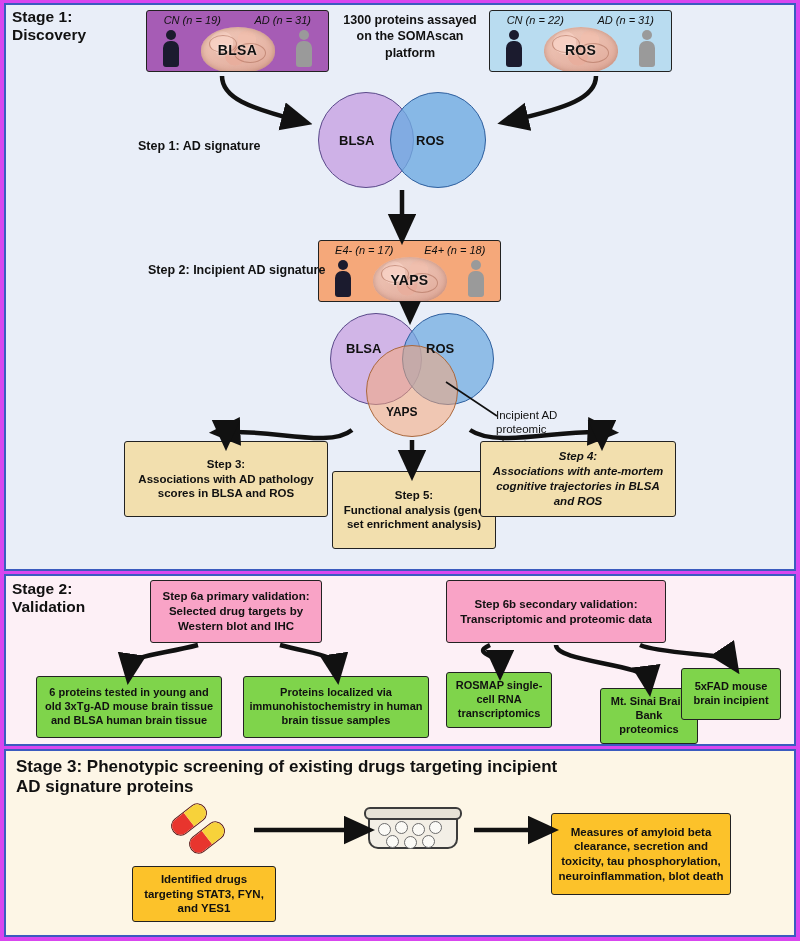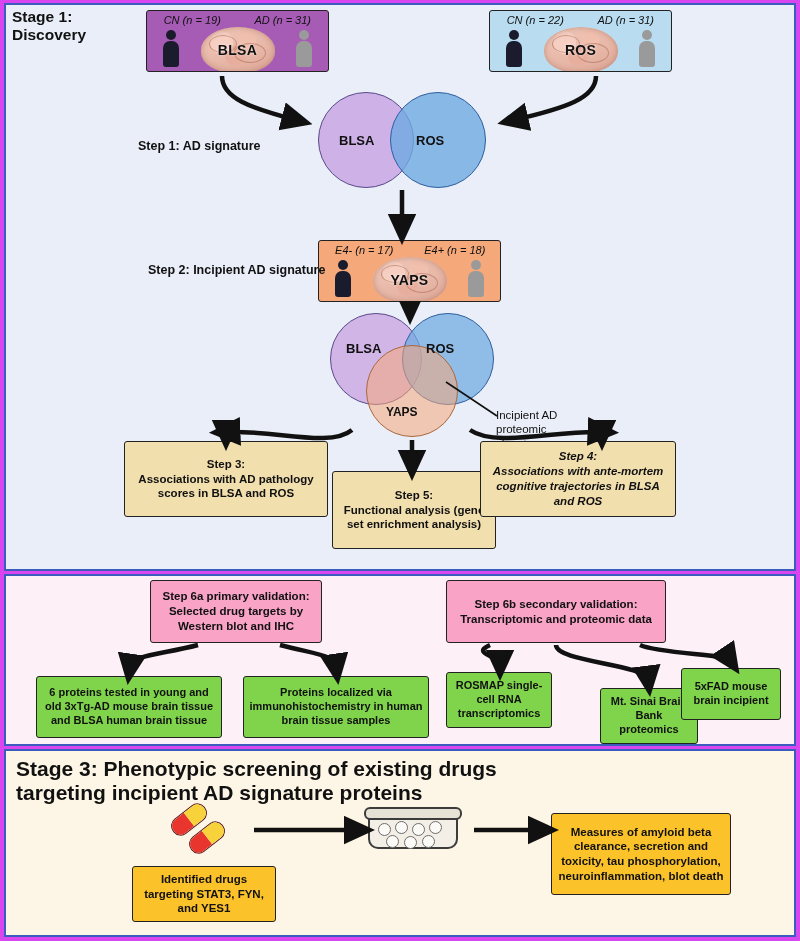--- a/index.html
+++ b/index.html
@@ -38,21 +38,21 @@
     background: #fdf6e6;
   }
   .stage-title {
     position: absolute;
     font-weight: bold;
     color: #111;
     line-height: 1.15;
   }
   #stage1-title { left: 12px; top: 8px; font-size: 15.5px; width: 120px; }
   #stage2-title { left: 12px; top: 580px; font-size: 15.5px; width: 120px; }
-  #stage3-title { left: 16px; top: 757px; font-size: 21px; width: 560px; }
+  #stage3-title { left: 16px; top: 757px; font-size: 17px; width: 560px; }
 
   
   .cohort {
     position: absolute;
     box-sizing: border-box;
     border: 1.5px solid #222;
     border-radius: 3px;
     overflow: hidden;
   }
   .cohort-head {
@@ -360,22 +360,25 @@
 <body>
 
 <div id="page">
 
   <div class="stage-panel" id="stage1"></div>
   <div class="stage-panel" id="stage2"></div>
   <div class="stage-panel" id="stage3"></div>
 
   <div class="stage-title" id="stage1-title" style="white-space:pre-line;">Stage 1:
 Discovery</div>
+  <div class="stage-title" id="stage2-title" style="white-space:pre-line;">Stage 2:
+Validation</div>
   <div class="stage-title" id="stage3-title">Stage 3: Phenotypic screening of existing drugs targeting incipient AD signature proteins</div>
 
+  <div id="assay-caption" style="white-space:pre-line;">1300 proteins assayed on the SOMAscan platform</div>
 
   <div class="cohort" id="blsa-cohort">
     <div class="cohort-head">
       <span>CN (n = 19)</span>
       <span>AD (n = 31)</span>
     </div>
     <div class="cohort-body">
       <div class="person dark left">
           <div class="head"></div>
           <div class="body"></div>

